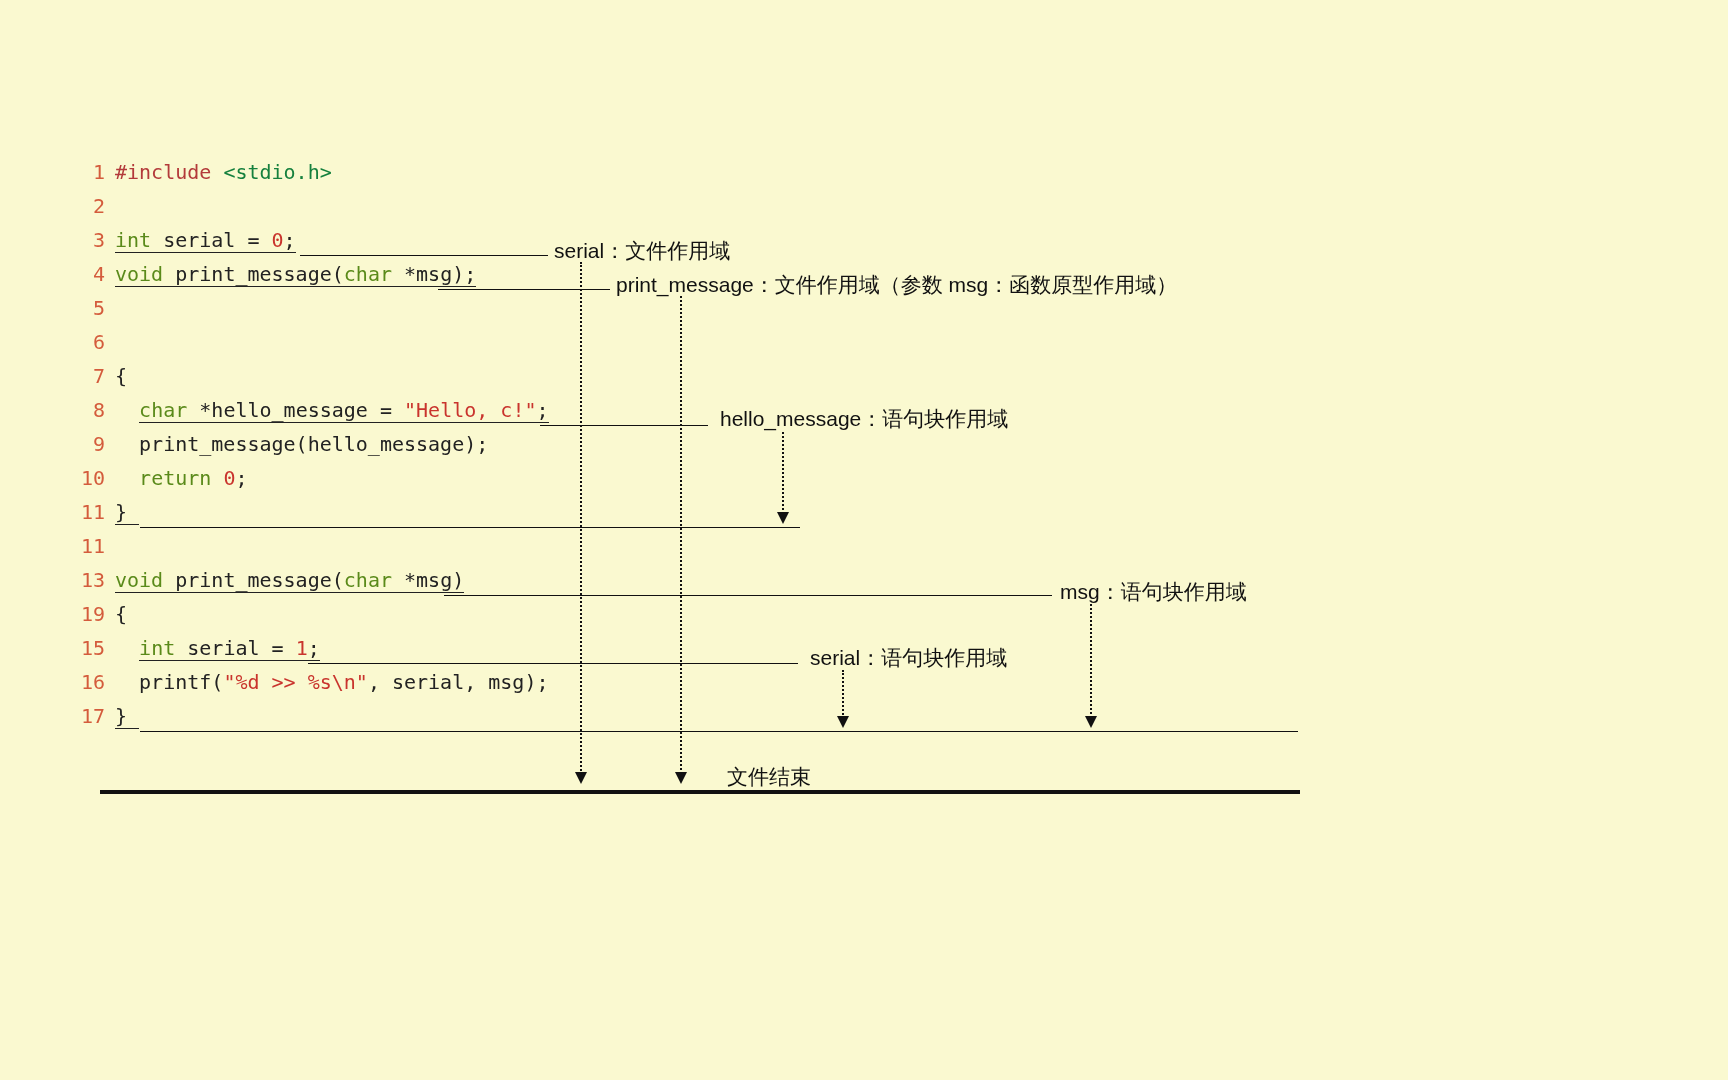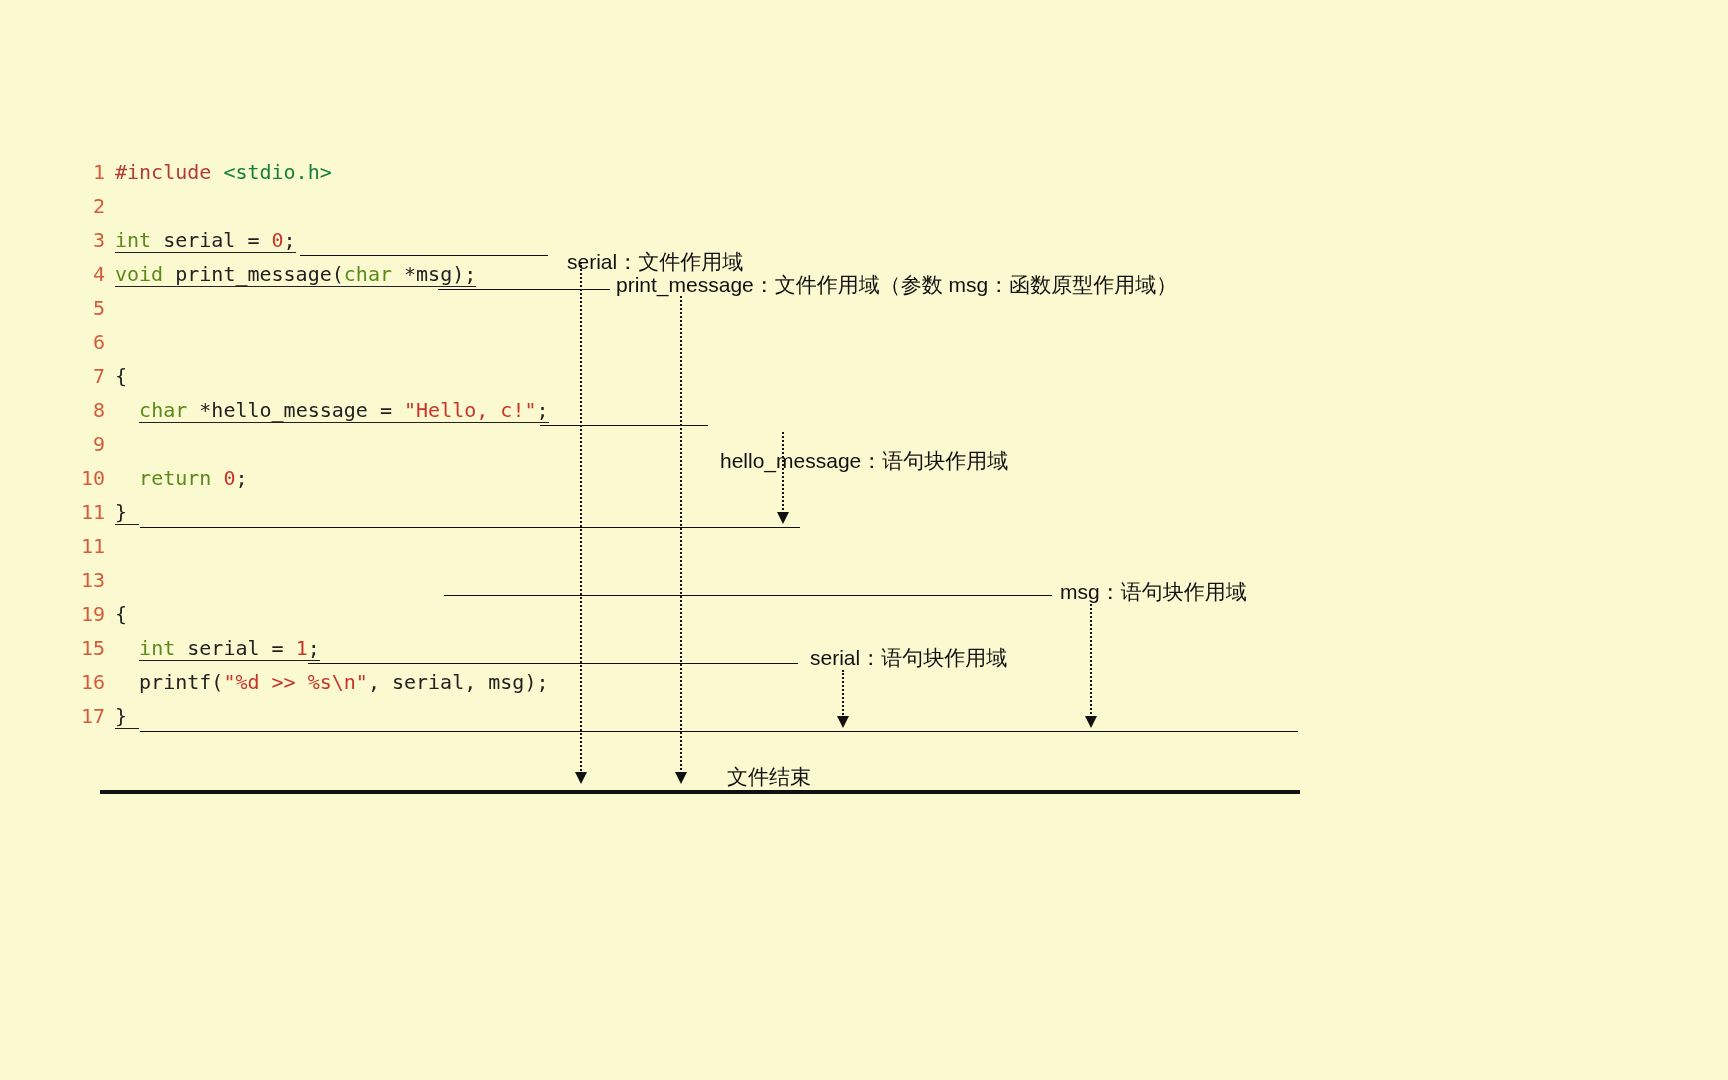--- a/index.html
+++ b/index.html
@@ -83,48 +83,48 @@
 <div class="code-area">
 
 <div class="code-line"><span class="lineno">1</span><span class="code"><span class="preproc">#include</span> <span class="preproc-arg">&lt;stdio.h&gt;</span></span></div>
     <div class="code-line"><span class="lineno">2</span><span class="code"></span></div>
     <div class="code-line"><span class="lineno">3</span><span class="code"><span class="ul"><span class="kw-green">int</span> serial = <span class="num">0</span>;</span></span></div>
     <div class="code-line"><span class="lineno">4</span><span class="code"><span class="ul"><span class="kw-green">void</span> print_message(<span class="kw-green">char</span> *msg);</span></span></div>
     <div class="code-line"><span class="lineno">5</span><span class="code"></span></div>
     <div class="code-line"><span class="lineno">6</span></div>
     <div class="code-line"><span class="lineno">7</span><span class="code">{</span></div>
     <div class="code-line"><span class="lineno">8</span><span class="code">  <span class="ul"><span class="kw-green">char</span> *hello_message = <span class="str">"Hello, c!"</span>;</span></span></div>
-    <div class="code-line"><span class="lineno">9</span></div>
+    <div class="code-line"><span class="lineno">9</span><span class="code">  print_message(hello_message);</span></div>
     <div class="code-line"><span class="lineno">10</span><span class="code">  <span class="kw-green">return</span> <span class="num">0</span>;</span></div>
     <div class="code-line"><span class="lineno">11</span><span class="code"><span class="ul">} </span></span></div>
     <div class="code-line"><span class="lineno">11</span><span class="code"></span></div>
-    <div class="code-line"><span class="lineno">13</span></div>
+    <div class="code-line"><span class="lineno">13</span><span class="code"><span class="ul"><span class="kw-green">void</span> print_message(<span class="kw-green">char</span> *msg)</span></span></div>
     <div class="code-line"><span class="lineno">19</span><span class="code">{</span></div>
     <div class="code-line"><span class="lineno">15</span><span class="code">  <span class="ul"><span class="kw-green">int</span> serial = <span class="num">1</span>;</span></span></div>
     <div class="code-line"><span class="lineno">16</span><span class="code">  printf(<span class="str">"%d &gt;&gt; %s\n"</span>, serial, msg);</span></div>
     <div class="code-line"><span class="lineno">17</span><span class="code"><span class="ul">} </span></span></div>
   </div>
 
 <div class="hline" style="left:300px; top:255px; width:248px;"></div>
 
 <div class="hline" style="left:438px; top:289px; width:172px;"></div>
 
 <div class="hline" style="left:540px; top:425px; width:168px;"></div>
 
 <div class="hline" style="left:140px; top:527px; width:660px;"></div>
 
 <div class="hline" style="left:444px; top:595px; width:608px;"></div>
 
 <div class="hline" style="left:308px; top:663px; width:490px;"></div>
 
 <div class="hline" style="left:140px; top:731px; width:1158px;"></div>
 
-<div class="annotation" style="left:554px; top:248px;margin-left:13px;">serial：文件作用域</div>
+<div class="annotation" style="left:554px; top:237px;">serial：文件作用域</div>
 <div class="annotation" style="left:616px; top:271px;">print_message：文件作用域（参数 msg：函数原型作用域）</div>
-<div class="annotation" style="left:720px; top:405px;margin-top:42px;">hello_message：语句块作用域</div>
+<div class="annotation" style="left:720px; top:405px;">hello_message：语句块作用域</div>
 <div class="annotation" style="left:1060px; top:578px;">msg：语句块作用域</div>
 <div class="annotation" style="left:810px; top:644px;">serial：语句块作用域</div>
 <div class="annotation" style="left:727px; top:763px;">文件结束</div>
 
 <div class="varrow" style="left:580px; top:262px; height:520px;"></div>
 
 <div class="varrow" style="left:680px; top:296px; height:486px;"></div>
 
 <div class="varrow" style="left:782px; top:432px; height:90px;"></div>
 

